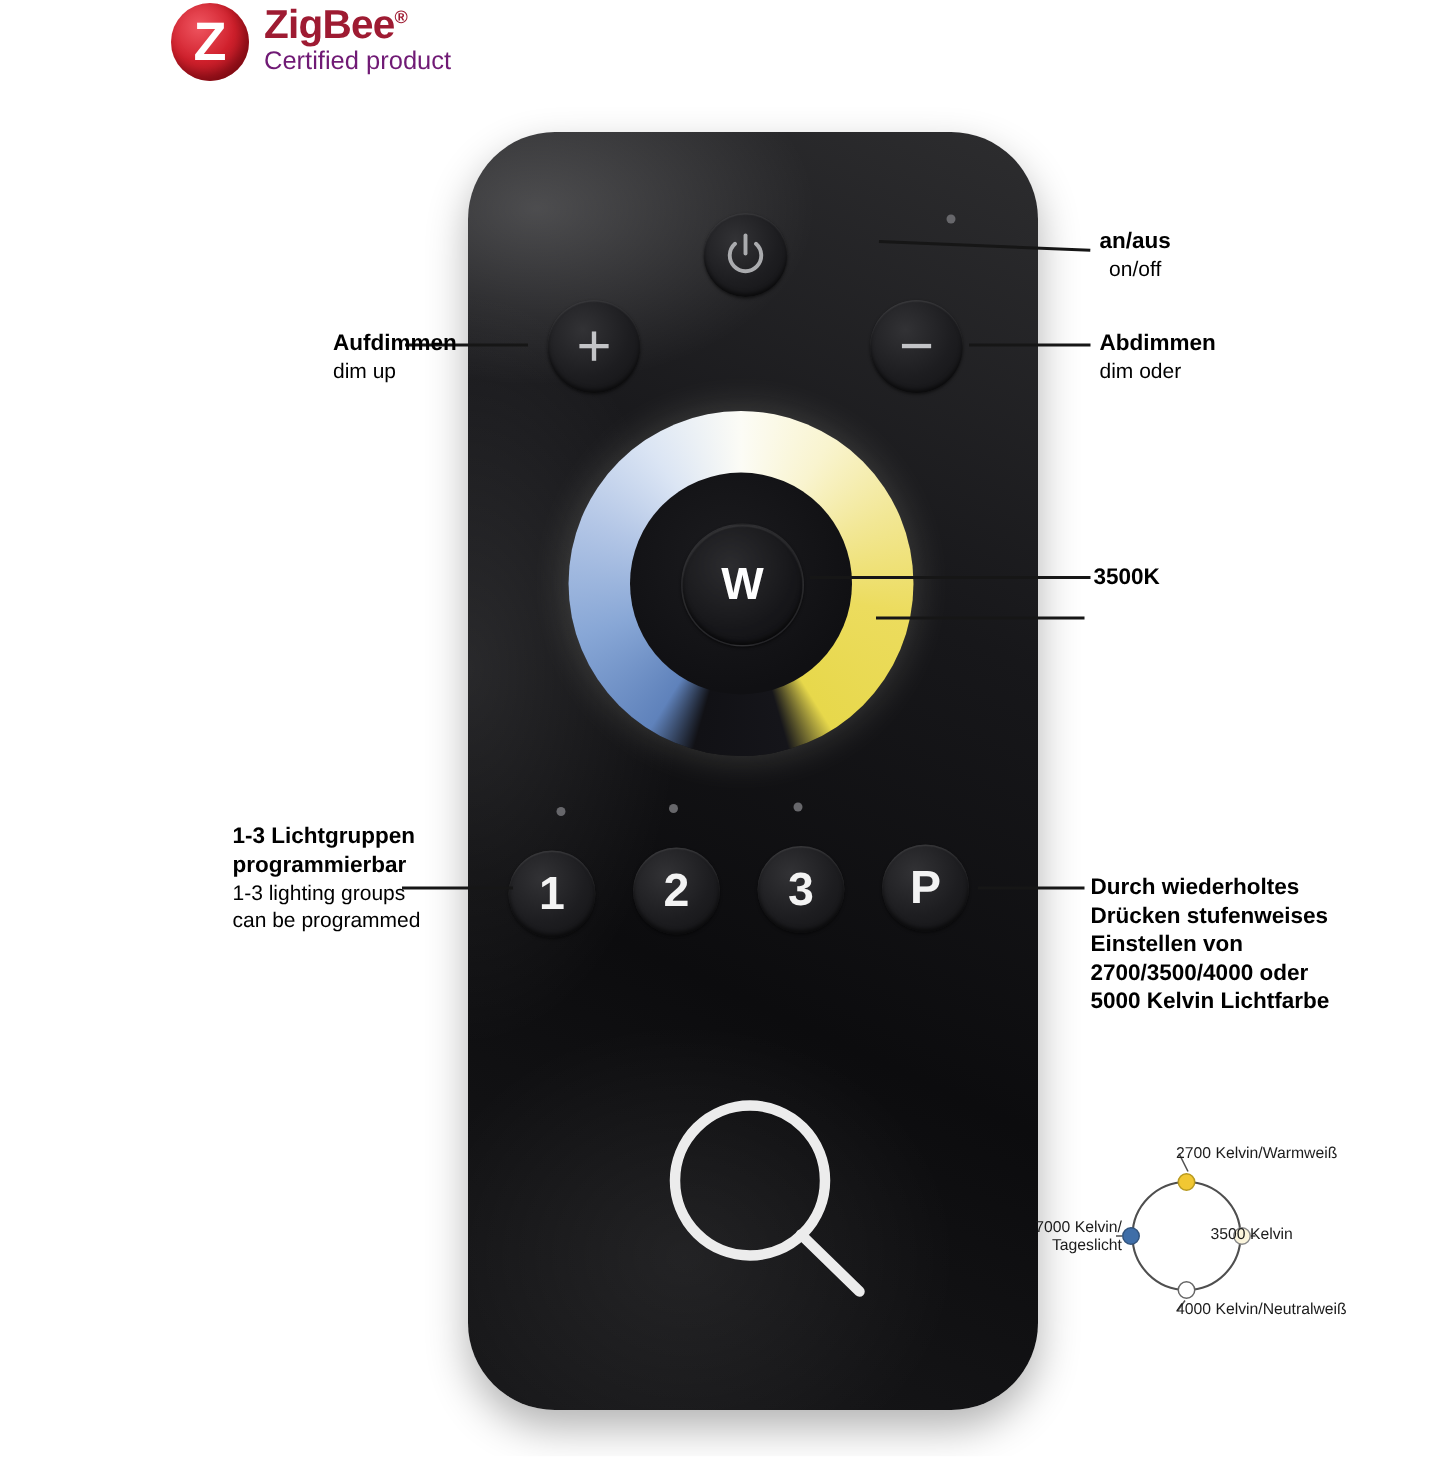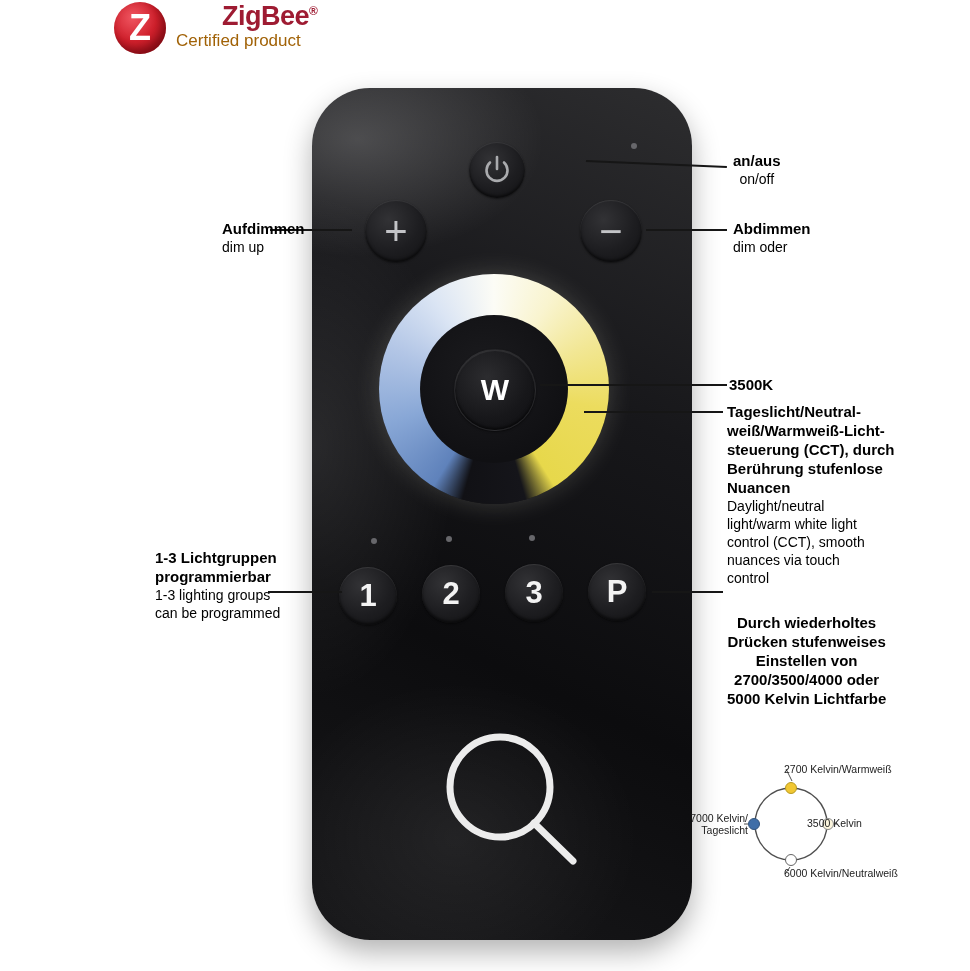--- a/index.html
+++ b/index.html
@@ -6,23 +6,23 @@
   .stage { position:relative; width:970px; height:971px; background:#ffffff; overflow:hidden; }
 
   
   .logo-mark {
     position:absolute; left:114px; top:2px; width:52px; height:52px; border-radius:50%;
     background: radial-gradient(circle at 36% 30%, #ef5560 0%, #d0202c 48%, #9c121d 100%);
     display:flex; align-items:center; justify-content:center;
     color:#ffffff; font-weight:bold; font-size:36px; line-height:1;
     box-shadow: inset -4px -5px 8px rgba(90,0,8,0.55);
   }
-  .brand-line { position:absolute; left:176px; top:1px; color:#9e1b32; font-weight:bold; font-size:27px; letter-spacing:-0.5px;margin-left:46px; }
+  .brand-line { position:absolute; left:176px; top:1px; color:#9e1b32; font-weight:bold; font-size:27px; letter-spacing:-0.5px; }
   .brand-line sup { font-size:12px; font-weight:bold; }
-  .brand-sub { position:absolute; left:176px; top:31px; color:#a16207; font-size:17px; }
+  .brand-sub { position:absolute; left:176px; top:31px; color:#701a75; font-size:17px; }
 
   
   .remote {
     position:absolute; left:312px; top:88px; width:380px; height:852px; border-radius:58px;
     background:
       radial-gradient(ellipse 300px 190px at 12% 6%, rgba(255,255,255,0.20), transparent 62%),
       radial-gradient(ellipse 240px 420px at 0% 42%, rgba(255,255,255,0.10), transparent 60%),
       radial-gradient(ellipse 280px 240px at 38% 88%, rgba(255,255,255,0.07), transparent 65%),
       linear-gradient(205deg, #2d2d2f 0%, #17171a 35%, #0c0c0e 65%, #18181a 100%);
     box-shadow: 0 12px 28px rgba(0,0,0,0.30);
@@ -156,58 +156,46 @@
 
   <div class="note" style="left:733px; top:219px;">
     <div class="de">Abdimmen</div>
     <div class="en">dim oder</div>
   </div>
 
   <div class="note" style="left:729px; top:375px;">
     <div class="de">3500K</div>
   </div>
 
-  <div class="note" style="left:727px; top:402px;">
-    <div class="de">Tageslicht/Neutral-
-weiß/Warmweiß-Licht-
-steuerung (CCT), durch
-Berührung stufenlose
-Nuancen</div>
-    <div class="en">Daylight/neutral
-light/warm white light
-control (CCT), smooth
-nuances via touch
-control</div>
-  </div>
 
   <div class="note" style="left:155px; top:548px;">
     <div class="de">1-3 Lichtgruppen
 programmierbar</div>
     <div class="en">1-3 lighting groups
 can be programmed</div>
   </div>
 
-  <div class="note" style="left:727px; top:613px;text-align:center;">
+  <div class="note" style="left:727px; top:582px;">
     <div class="de">Durch wiederholtes
 Drücken stufenweises
 Einstellen von
 2700/3500/4000 oder
 5000 Kelvin Lichtfarbe</div>
   </div>
 
   <svg class="kelvin-svg" width="215" height="130" viewBox="0 0 215 130">
     <circle cx="101" cy="69" r="36" fill="none" stroke="#4f4f4f" stroke-width="1.4"></circle>
     <line x1="102" y1="26" x2="96" y2="14" stroke="#4f4f4f" stroke-width="1"></line>
     <line x1="100" y1="112" x2="95" y2="119" stroke="#4f4f4f" stroke-width="1"></line>
     <line x1="144" y1="69" x2="147" y2="69" stroke="#4f4f4f" stroke-width="1"></line>
     <line x1="54" y1="69" x2="58" y2="69" stroke="#4f4f4f" stroke-width="1"></line>
     <circle cx="101" cy="33" r="5.5" stroke="#b89a20" stroke-width="1" fill="#f1c733"></circle>
     <circle cx="138" cy="69" r="5.5" stroke="#8a8a8a" stroke-width="1" fill="#fbf5dd"></circle>
     <circle cx="101" cy="105" r="5.5" stroke="#666666" stroke-width="1" fill="#ffffff"></circle>
     <circle cx="64" cy="69" r="5.5" stroke="#33557e" stroke-width="1" fill="#3f6ea8"></circle>
   </svg>
   <div class="klabel" style="left:784px; top:763px;">2700 Kelvin/Warmweiß</div>
   <div class="klabel" style="left:807px; top:817px;">3500 Kelvin</div>
-  <div class="klabel" style="left:784px; top:867px;">6000 Kelvin/Neutralweiß</div>
+  <div class="klabel" style="left:784px; top:867px;">4000 Kelvin/Neutralweiß</div>
   <div class="klabel klabel-left" style="left:688px; top:812px; width:60px;">7000 Kelvin/
 Tageslicht</div>
 
 </div>
 
 </body></html>

